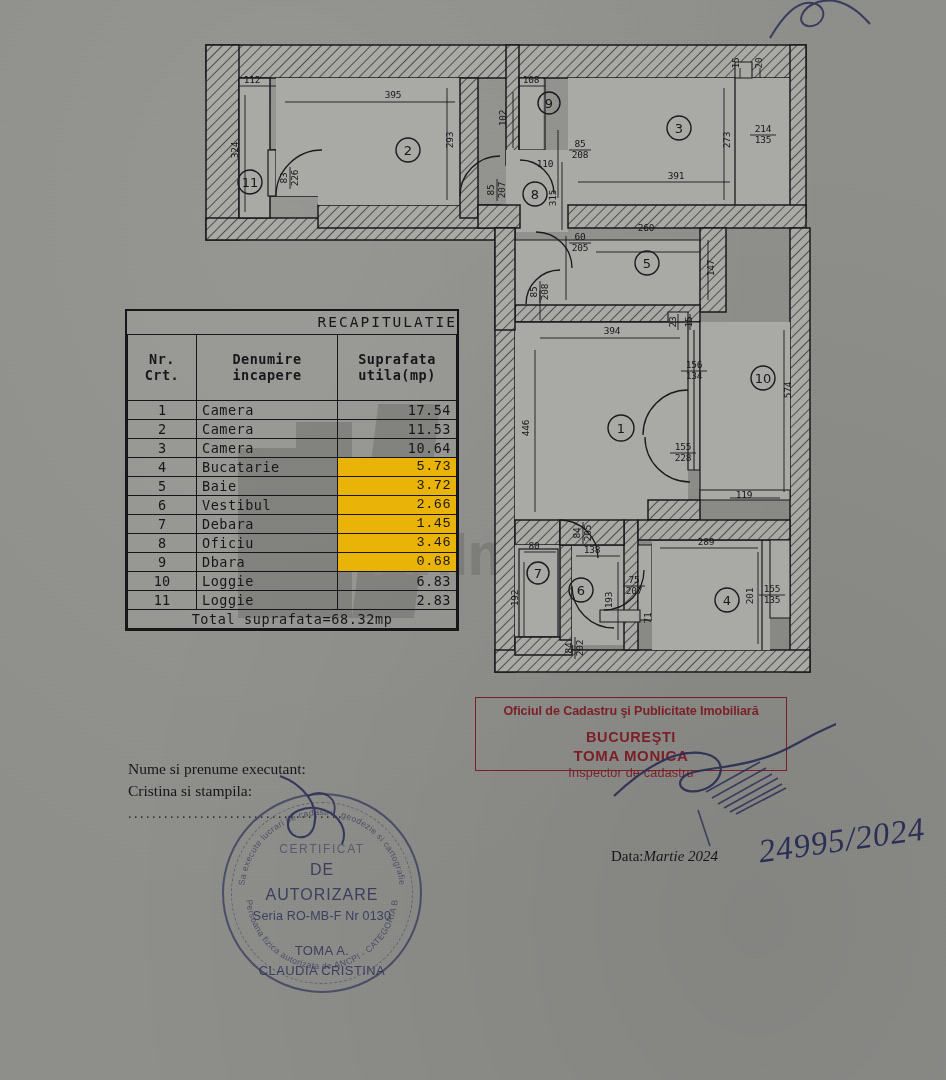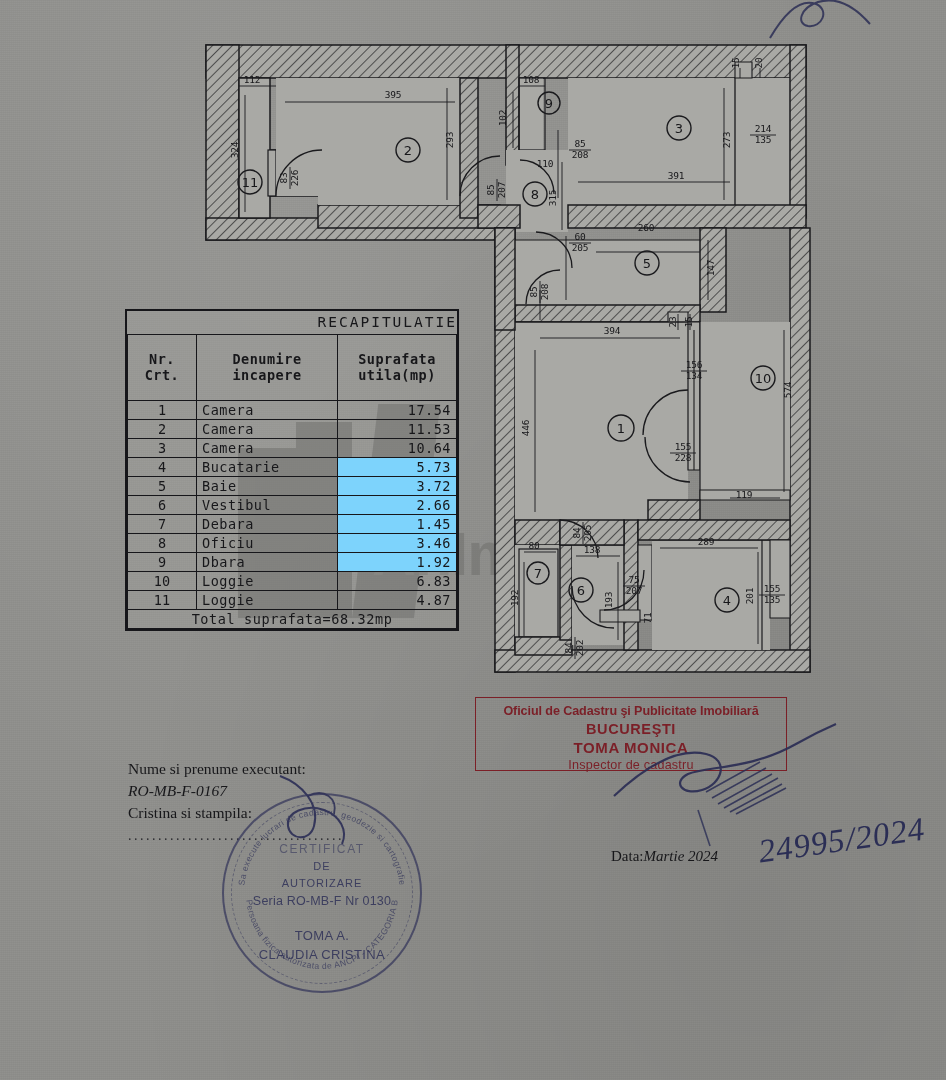--- a/index.html
+++ b/index.html
@@ -53,21 +53,21 @@
     text-align:right;font-family:"DejaVu Sans Mono",monospace;
     font-size:14.5px;letter-spacing:2px;padding:3px 0 4px;color:#17171a;
   }
   #recap table{border-collapse:collapse;width:100%;
     font-family:"DejaVu Sans Mono",monospace;font-size:13.5px;color:#17171a;}
   #recap th,#recap td{border:1.6px solid #16161a;padding:1px 5px;}
   #recap thead th{font-weight:bold;line-height:1.22;padding:16px 5px;text-align:center;letter-spacing:.5px;}
   .c-nr{width:58px;text-align:center;}
   .c-name{width:130px;text-align:left;letter-spacing:.5px;}
   .c-area{text-align:right;letter-spacing:.5px;}
-  tr.hl td.c-area{background:#7dd3fc;}
+  tr.hl td.c-area{background:#eab308;font-family:Liberation Mono, monospace;}
   td.sumrow{text-align:center;letter-spacing:.6px;padding:2px 0 3px;}
 
   
   #executant{
     position:absolute;left:128px;top:758px;width:330px;
     font-family:"Liberation Serif",serif;font-size:15.5px;color:#17171a;line-height:1.42;
   }
   #executant .it{font-style:italic;}
   #executant .dots{letter-spacing:2.5px;font-size:14px;color:#2b2b30;margin-top:2px;}
 
@@ -82,40 +82,40 @@
   #roundstamp .ring2{
     position:absolute;left:9px;top:9px;right:9px;bottom:9px;
     border:1.2px dashed #33355a;border-radius:50%;opacity:.5;
   }
   #roundstamp .lines{
     position:absolute;left:0;right:0;top:47px;text-align:center;
     font-family:"Liberation Sans",sans-serif;font-size:12.5px;line-height:1.52;
     color:#2f3158;opacity:.85;letter-spacing:.6px;
   }
   #roundstamp .l-cert{font-size:12px;letter-spacing:1.6px;opacity:.65;}
-  #roundstamp .l-big{font-size:11px;letter-spacing:1px;}
+  #roundstamp .l-big{font-size:16px;letter-spacing:1px;}
   #roundstamp .l-serie{font-size:12.5px;letter-spacing:.2px;}
   #roundstamp .l-name{font-size:13px;letter-spacing:.4px;}
   #roundstamp .arc{
     position:absolute;left:0;top:0;width:200px;height:200px;
   }
   #roundstamp .arc text{
     font-family:"Liberation Sans",sans-serif;font-size:8.6px;fill:#33355a;opacity:.72;letter-spacing:.4px;
   }
   #sig-exec{position:absolute;left:268px;top:770px;width:110px;height:90px;pointer-events:none;}
 
   
   #redstamp{
     position:absolute;left:475px;top:697px;width:310px;height:72px;
     border:1.6px solid #7b1f27;
     text-align:center;color:#7b1f27;
     font-family:"Liberation Sans",sans-serif;
   }
   #redstamp .r1{font-size:12.6px;font-weight:bold;margin-top:6px;letter-spacing:-.1px;}
-  #redstamp .r2{font-size:14.5px;font-weight:bold;letter-spacing:.6px;margin-top:3px;}
+  #redstamp .r2{font-size:14.5px;font-weight:bold;letter-spacing:.6px;margin-top:11px;}
   #redstamp .r3{font-size:15px;font-weight:bold;letter-spacing:.6px;margin-top:2px;}
   #redstamp .r4{font-size:12.6px;margin-top:2px;letter-spacing:.2px;}
   #sig-insp{position:absolute;left:610px;top:718px;width:230px;height:130px;pointer-events:none;}
 
   
   #dateline{
     position:absolute;left:611px;top:848px;
     font-family:"Liberation Serif",serif;font-size:15px;color:#17171a;
   }
   #dateline .lab{font-style:normal;}
@@ -456,42 +456,41 @@
             <td class="c-area">1.45</td>
           </tr>
           <tr class="hl">
             <td class="c-nr">8</td>
             <td class="c-name">Oficiu</td>
             <td class="c-area">3.46</td>
           </tr>
           <tr class="hl">
             <td class="c-nr">9</td>
             <td class="c-name">Dbara</td>
-            <td class="c-area">1.92</td>
+            <td class="c-area">0.68</td>
           </tr>
           <tr>
             <td class="c-nr">10</td>
             <td class="c-name">Loggie</td>
             <td class="c-area">6.83</td>
           </tr>
           <tr>
             <td class="c-nr">11</td>
             <td class="c-name">Loggie</td>
-            <td class="c-area">4.87</td>
+            <td class="c-area">2.83</td>
           </tr>
           <tr>
             <td colspan="3" class="sumrow">Total suprafata=68.32mp</td>
           </tr>
         </tbody>
     </table>
   </div>
 
   <div id="executant">
     <div>Nume si prenume executant:</div>
-    <div class="it">RO-MB-F-0167</div>
     <div>Cristina si stampila:</div>
     <div class="dots">....................................</div>
   </div>
 
   <svg id="sig-exec" viewBox="0 0 110 90">
     <path d="M12,6 C34,14 52,34 46,56 C42,72 22,70 20,56 C18,42 38,34 56,40 C72,46 80,60 74,74" fill="none" stroke="#2b2e55" stroke-width="2" opacity=".9"></path>
     <path d="M40,26 C56,18 70,28 66,44" fill="none" stroke="#2b2e55" stroke-width="1.8" opacity=".85"></path>
   </svg>
 
   <div id="roundstamp">

